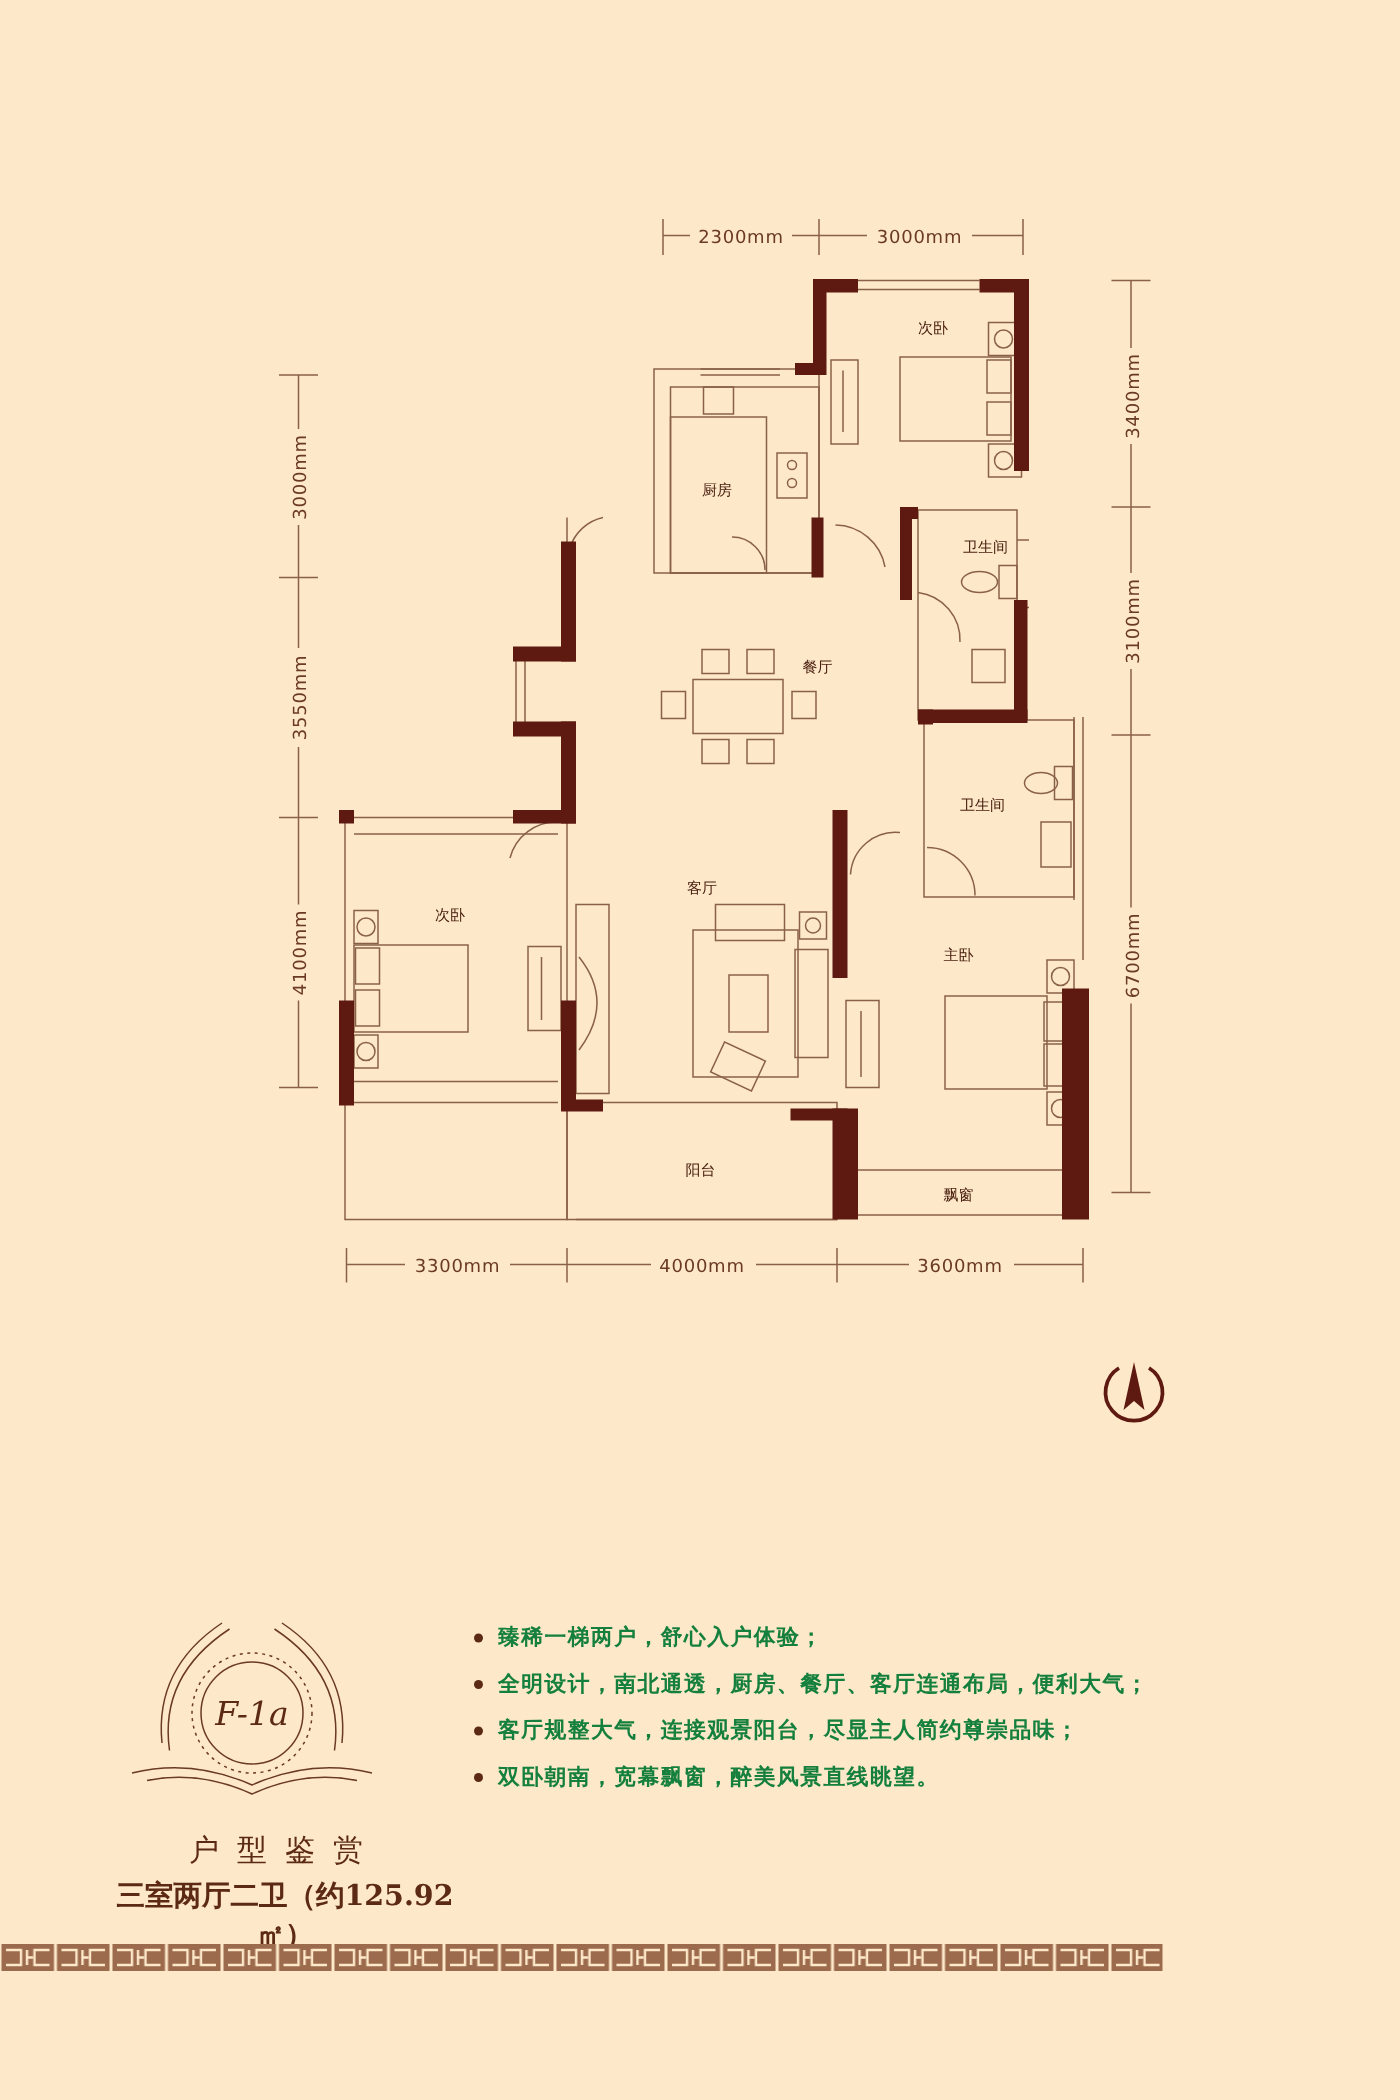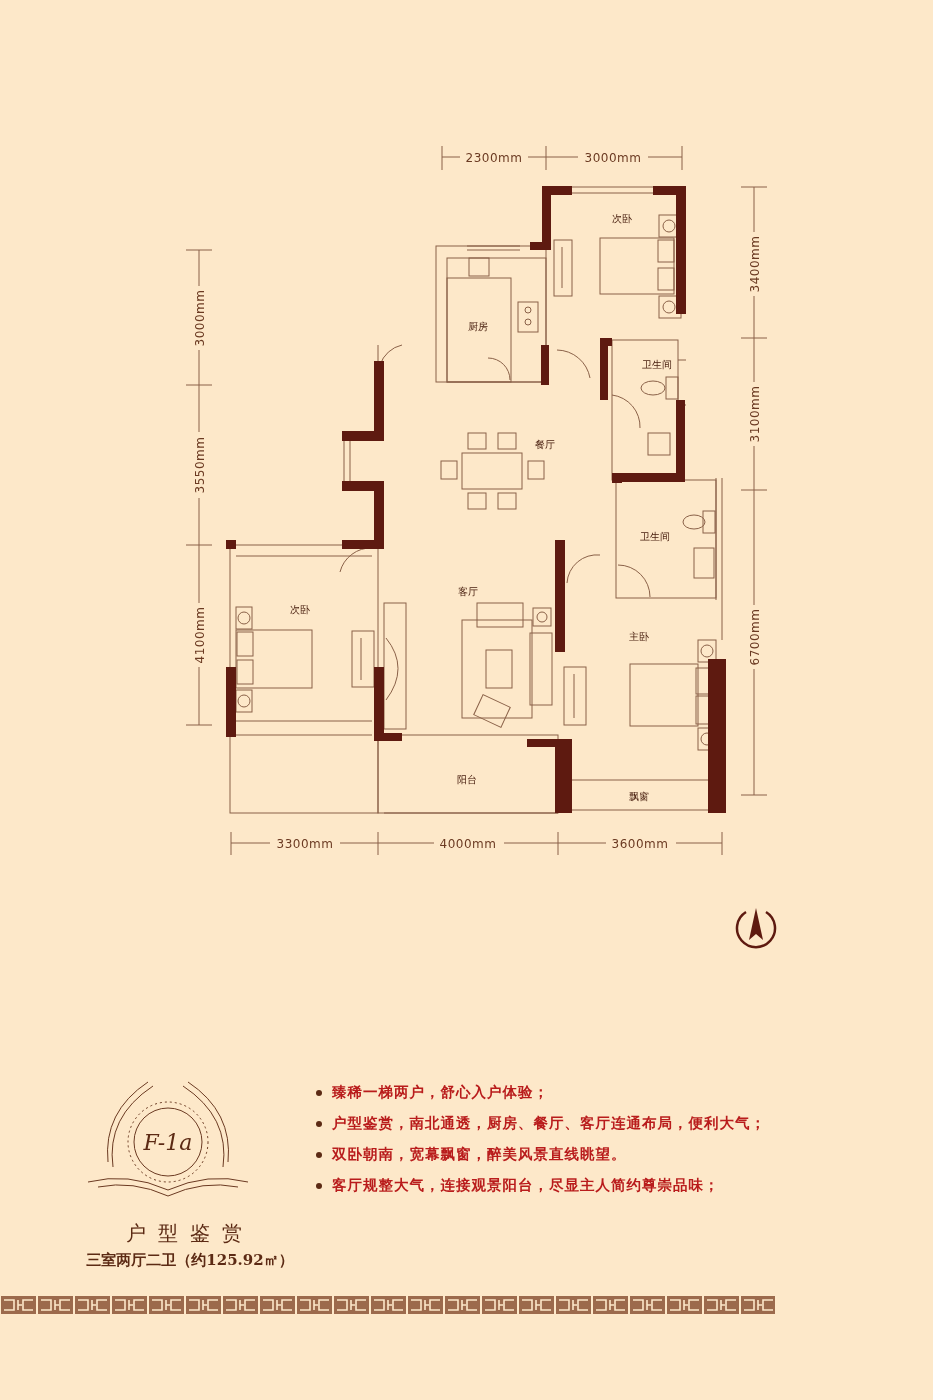--- a/index.html
+++ b/index.html
@@ -1,26 +1,26 @@
 <!DOCTYPE html>
 <html><head>
 <meta charset="utf-8">
 <style>
   html,body{margin:0;padding:0;}
   body{width:933px;height:1400px;background:#fde8c9;position:relative;overflow:hidden;font-family:"DejaVu Sans","Liberation Sans",sans-serif;color:#5a2a17;}
   #plan{position:absolute;left:0;top:0;}
   .dim{font-size:12px;fill:#6b3a22;font-family:"DejaVu Sans",sans-serif;letter-spacing:0.5px;}
   .room{font-size:10px;fill:#4a2010;font-family:"DejaVu Sans",sans-serif;}
   .features{position:absolute;left:316px;top:1076px;margin:0;padding:0;list-style:none;}
-  .features li{font-size:14.5px;line-height:31px;color:#b91c1c;font-weight:bold;font-family:"DejaVu Serif",serif;letter-spacing:1px;}
+  .features li{font-size:14.5px;line-height:31px;color:#15803d;font-weight:bold;font-family:"DejaVu Serif",serif;letter-spacing:1px;}
   .features li .dot{display:inline-block;width:6px;height:6px;border-radius:50%;background:#5c2a14;margin-right:10px;vertical-align:middle;}
   .emblem{position:absolute;left:68px;top:1072px;width:200px;height:140px;}
   .title{position:absolute;left:60px;top:1220px;width:260px;text-align:center;}
   .title .t1{font-family:"DejaVu Serif",serif;font-weight:normal;font-size:20px;letter-spacing:12px;color:#5c2a14;}
-  .title .t2{font-family:"DejaVu Serif",serif;font-weight:bold;font-size:15px;color:#5c2a14;margin-top:4px;}
+  .title .t2{font-family:"DejaVu Serif",serif;font-weight:bold;font-size:19px;color:#5c2a14;margin-top:4px;}
   .border-deco{position:absolute;left:0;top:1294px;width:933px;height:22px;}
 </style>
 </head>
 <body>
 
 <svg id="plan" width="933" height="1000" viewBox="0 0 933 1000">
   <g stroke="#8a6148" stroke-width="1" fill="none">
 
     <line x1="442" y1="157" x2="682" y2="157"></line>
     <line x1="442" y1="146" x2="442" y2="170"></line>
@@ -229,23 +229,23 @@
   <text x="100" y="78" text-anchor="middle" font-family="DejaVu Serif, serif" font-style="italic" font-size="22" fill="#5c2a14">F-1a</text>
 </svg>
 
 <div class="title">
   <div class="t1">户型鉴赏</div>
   <div class="t2">三室两厅二卫（约125.92㎡）</div>
 </div>
 
 <ul class="features">
   <li><span class="dot"></span><span>臻稀一梯两户，舒心入户体验；</span></li>
-  <li><span class="dot"></span><span>户型鉴赏，南北通透，厨房、餐厅、客厅连通布局，便利大气；</span></li>
+  <li><span class="dot"></span><span>全明设计，南北通透，厨房、餐厅、客厅连通布局，便利大气；</span></li>
+  <li><span class="dot"></span><span>客厅规整大气，连接观景阳台，尽显主人简约尊崇品味；</span></li>
   <li><span class="dot"></span><span>双卧朝南，宽幕飘窗，醉美风景直线眺望。</span></li>
-  <li><span class="dot"></span><span>客厅规整大气，连接观景阳台，尽显主人简约尊崇品味；</span></li>
 </ul>
 
 <svg class="border-deco" viewBox="0 0 933 22">
   <defs>
     <pattern id="fret" width="37" height="22" patternUnits="userSpaceOnUse">
       <rect x="1" y="2" width="35" height="18" fill="#9c6a4c"></rect>
       <path d="M4 6 H14 V16 H4 M18 6 V11 H22 M33 6 H23 V16 H33 M18 16 V11" stroke="#fde8c9" stroke-width="1.6" fill="none"></path>
     </pattern>
   </defs>
   <rect x="0" y="0" width="775" height="22" fill="url(#fret)"></rect>

